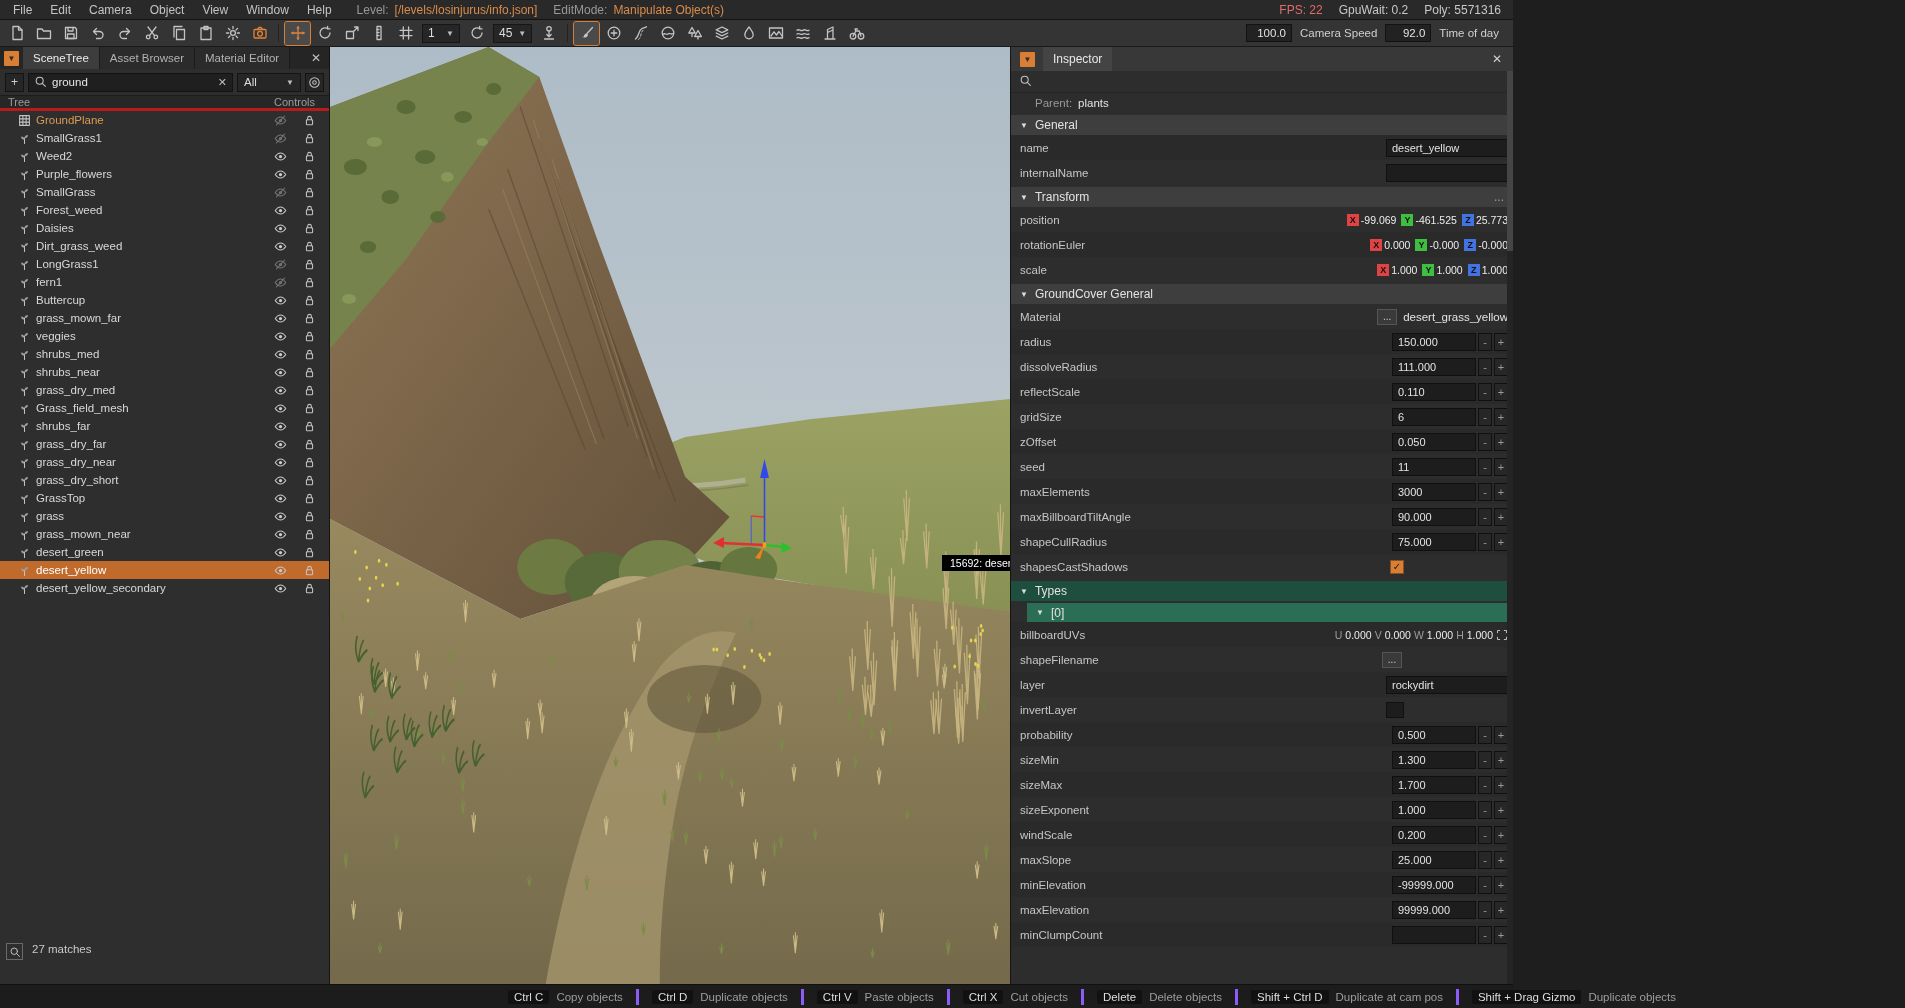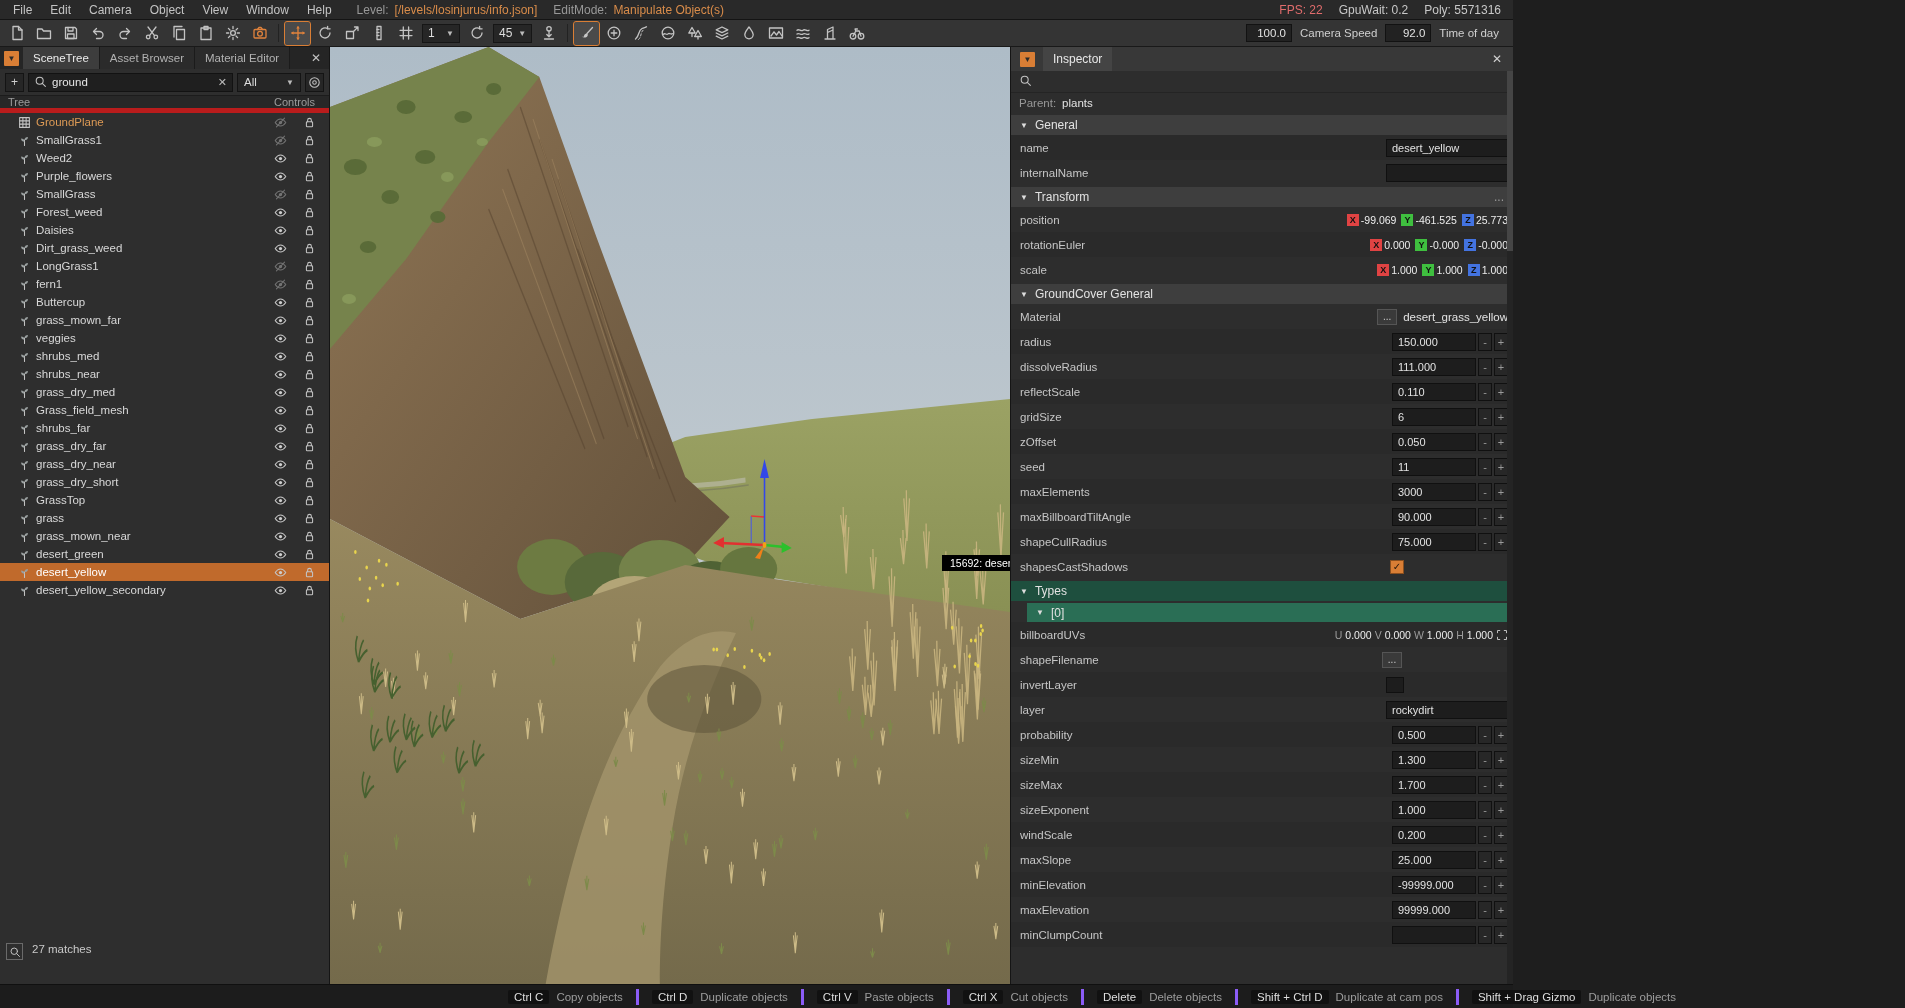--- a/index.html
+++ b/index.html
@@ -36,21 +36,21 @@
   .lp-tabs{flex:0 0 22px;background:#252525;display:flex;align-items:stretch}
   .orangechip{width:15px;height:15px;background:#d97e35;color:#2a2a2a;font-size:8px;display:flex;align-items:center;justify-content:center;align-self:center;margin:0 4px;border-radius:1px}
   .lp-tab{padding:0 10px;display:flex;align-items:center;background:#2b2b2b;color:#b2b2b2;border-right:1px solid #1b1b1b;font-size:11.5px}
   .lp-tab.active{background:#3d3d3d;color:#ececec}
   .tabclose{margin-left:auto;align-self:center;padding:0 8px;color:#c4c4c4;font-size:12px}
   .srow{flex:0 0 26px;display:flex;align-items:center;gap:4px;padding:0 5px;background:#2e2e2e}
   .sqbtn{width:19px;height:19px;background:#262626;border:1px solid #141414;display:flex;align-items:center;justify-content:center;color:#cfcfcf}
   .sfield{flex:1;height:19px;background:#1f1f1f;border:1px solid #121212;display:flex;align-items:center;gap:5px;padding:0 5px;color:#e6e6e6;font-size:11.5px}
   .sfield .cl{margin-left:auto;color:#bbb;font-size:11px}
   .dd{width:64px;height:19px;background:#262626;border:1px solid #141414;display:flex;align-items:center;justify-content:space-between;padding:0 6px;color:#ddd;font-size:11.5px}
-  .thead{flex:0 0 16px;background:#272727;border-top:1px solid #1c1c1c;border-bottom:5px solid #b91c1c;display:flex;align-items:center;font-size:11px;color:#9c9c9c}
+  .thead{flex:0 0 16px;background:#272727;border-top:1px solid #1c1c1c;border-bottom:3px solid #b91c1c;display:flex;align-items:center;font-size:11px;color:#9c9c9c}
   .thead .t1{padding-left:8px}
   .thead .t2{margin-left:auto;margin-right:14px}
   .tree{overflow:hidden}
   .trow{height:18px;display:flex;align-items:center;gap:5px;padding-left:18px;font-size:11.5px;color:#d8d8d8}
   .trow.sel{background:#c06a2c;color:#fff}
   .tname.orange{color:#dd9a55}
   .trow .sp{flex:1}
   .eyebtn{width:17px;display:flex;justify-content:center;color:#cfcfcf;margin-right:8px}
   .eyebtn.hid{opacity:.45}
   .lockbtn{width:15px;display:flex;justify-content:center;color:#b8b8b8;margin-right:12px}
@@ -65,21 +65,21 @@
   
   .ins{flex:0 0 503px;background:#2d2d2d;border-left:1px solid #151515;display:flex;flex-direction:column;min-height:0;position:relative}
   .ins-tab{flex:0 0 24px;background:#383838;display:flex;align-items:center;padding:0 5px;gap:4px;color:#e8e8e8}
   .ins-tab .tt{background:#444;height:100%;display:flex;align-items:center;padding:0 10px}
   .ins-close{margin-left:auto;color:#d0d0d0;padding:0 6px}
   .ins-tools{flex:0 0 24px;display:flex;align-items:center;gap:7px;padding:0 8px}
   .newbadge{background:#e6e6e6;color:#111;font-size:7.5px;font-weight:bold;padding:2px 3px;border-radius:2px;letter-spacing:.3px}
   .isearch{flex:0 0 22px;display:flex;align-items:center;gap:6px;padding:0 8px;border-bottom:1px solid #242424;color:#bbb}
   .classrow{flex:0 0 24px;display:flex;align-items:center;gap:6px;padding:0 8px;font-size:11.5px}
   .copybtn{background:#3a3a3a;border:1px solid #585858;color:#d5d5d5;font-size:11px;padding:2px 9px;border-radius:2px;margin-left:4px}
-  .parentrow{flex:0 0 20px;display:flex;align-items:center;gap:6px;padding:0 8px;font-size:11.5px}
+  .parentrow{flex:0 0 20px;display:flex;align-items:center;gap:6px;padding:0 24px;font-size:11.5px}
   .wh{color:#e2e2e2}
   .irows{flex:1;overflow:hidden;display:flex;flex-direction:column}
   .irow{flex:0 0 25px;display:flex;align-items:center;padding:0 5px 0 9px;font-size:11.5px}
   .irow:nth-child(even){background:#2a2a2a}
   .ilabel{flex:1;color:#c6c6c6;white-space:nowrap;overflow:hidden}
   .ifield{width:122px;height:18px;background:#1d1d1d;border:1px solid #101010;color:#e2e2e2;display:flex;align-items:center;padding:0 5px;font-size:11px;white-space:nowrap}
   .ifield.num{width:84px}
   .mini{width:14px;height:18px;background:#272727;border:1px solid #101010;color:#9a9a9a;display:flex;align-items:center;justify-content:center;font-size:11px;margin-left:2px}
   .isec{flex:0 0 20px;background:#3e3e3e;display:flex;align-items:center;gap:7px;padding:0 9px;margin-top:2px;color:#e2e2e2}
   .isec .car{font-size:8px;color:#dcdcdc}
@@ -1451,30 +1451,30 @@
             </span>
           </div>
           <div class="irow">
             <span class="ilabel">shapeFilename</span>
             <span class="valzone">
               <span class="dotsbtn">...</span>
               <span style="width:100px"></span>
             </span>
           </div>
           <div class="irow">
+            <span class="ilabel">layer</span>
+            <span class="valzone">
+              <span class="ifield">rockydirt</span>
+            </span>
+          </div>
+          <div class="irow">
             <span class="ilabel">invertLayer</span>
             <span class="valzone">
               <span class="smallbox"></span>
               <span style="width:104px"></span>
-            </span>
-          </div>
-          <div class="irow">
-            <span class="ilabel">layer</span>
-            <span class="valzone">
-              <span class="ifield">rockydirt</span>
             </span>
           </div>
           <div class="irow">
             <span class="ilabel">probability</span>
             <span class="valzone">
               <span class="ifield num">0.500</span>
               <span class="mini">-</span>
               <span class="mini">+</span>
             </span>
           </div>

